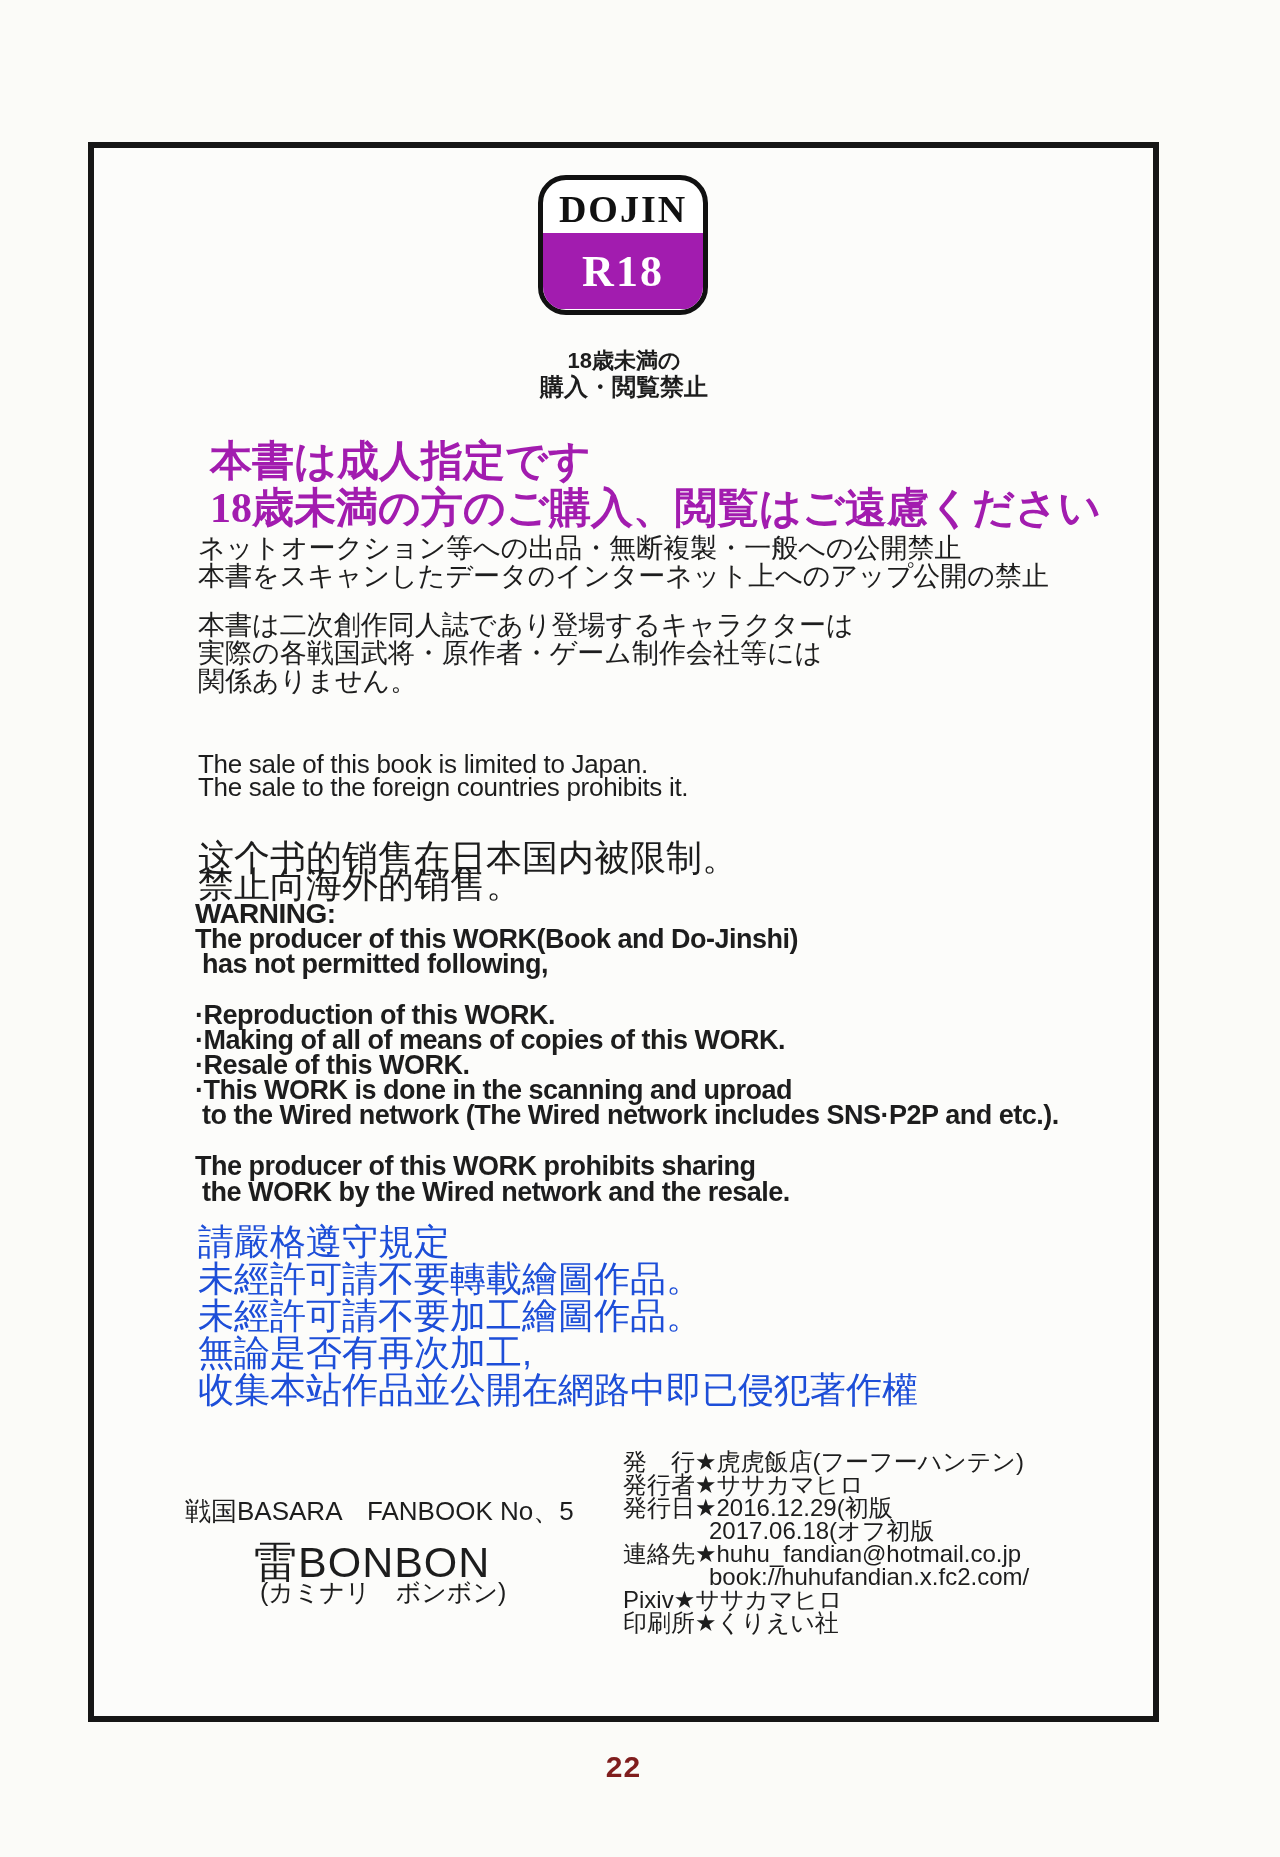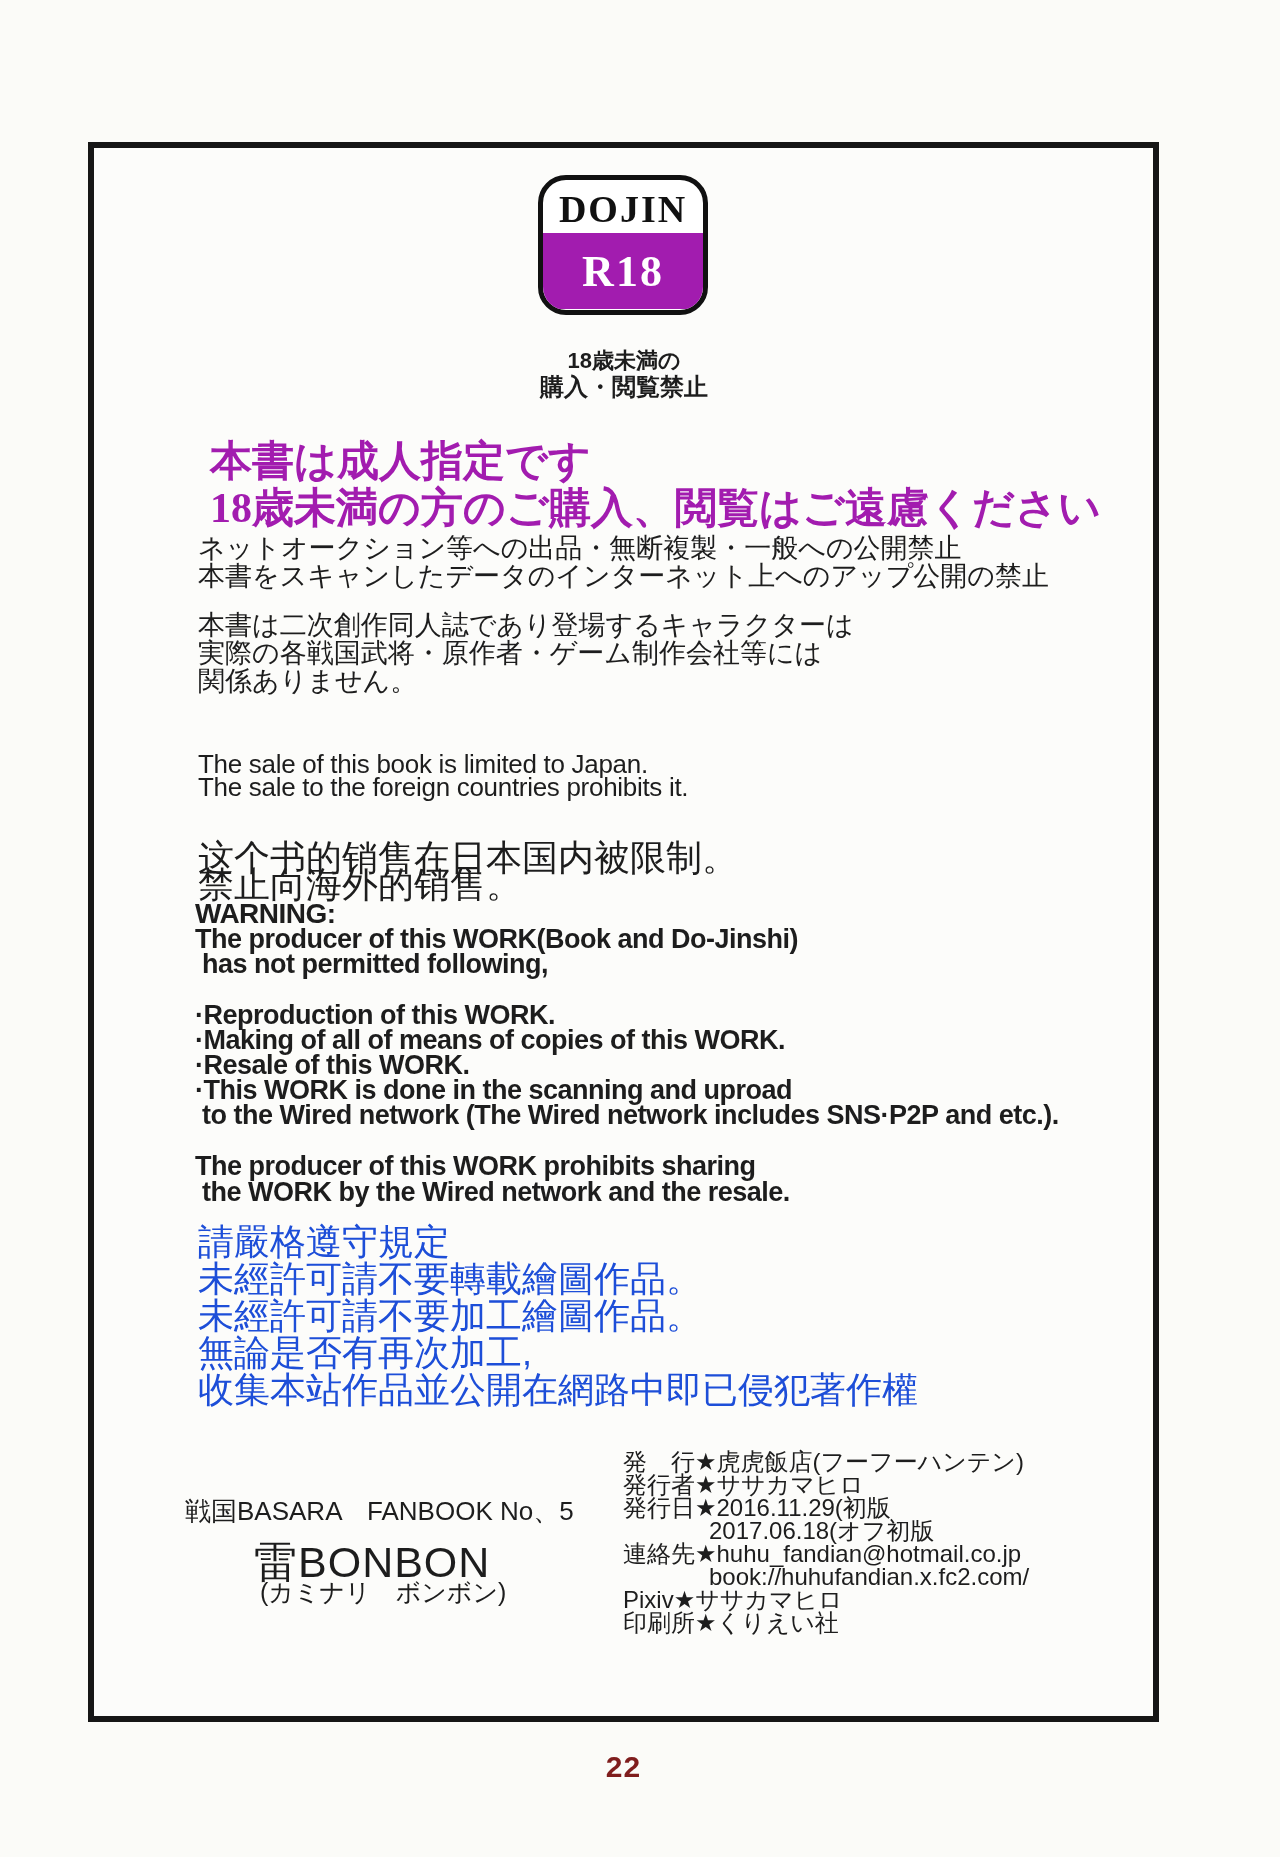--- a/index.html
+++ b/index.html
@@ -153,21 +153,21 @@
     <div class="line">請嚴格遵守規定</div>
     <div class="line">未經許可請不要轉載繪圖作品。</div>
     <div class="line">未經許可請不要加工繪圖作品。</div>
     <div class="line">無論是否有再次加工,</div>
     <div class="line">收集本站作品並公開在網路中即已侵犯著作權</div>
   </div>
 
   <div class="abs colophon">
     <div class="line">発　行★虎虎飯店(フーフーハンテン)</div>
     <div class="line">発行者★ササカマヒロ</div>
-    <div class="line">発行日★2016.11.29(初版</div>
+    <div class="line">発行日★2016.12.29(初版</div>
     <div class="line indent">2017.06.18(オフ初版</div>
     <div class="line">連絡先★huhu_fandian@hotmail.co.jp</div>
     <div class="line indent">book://huhufandian.x.fc2.com/</div>
     <div class="line">Pixiv★ササカマヒロ</div>
     <div class="line">印刷所★くりえい社</div>
   </div>
 
   <div class="abs series-fanbook line">戦国BASARA　FANBOOK No、5</div>
   <div class="abs series-title line">雷BONBON</div>
   <div class="abs series-reading line">(カミナリ　ボンボン)</div>

